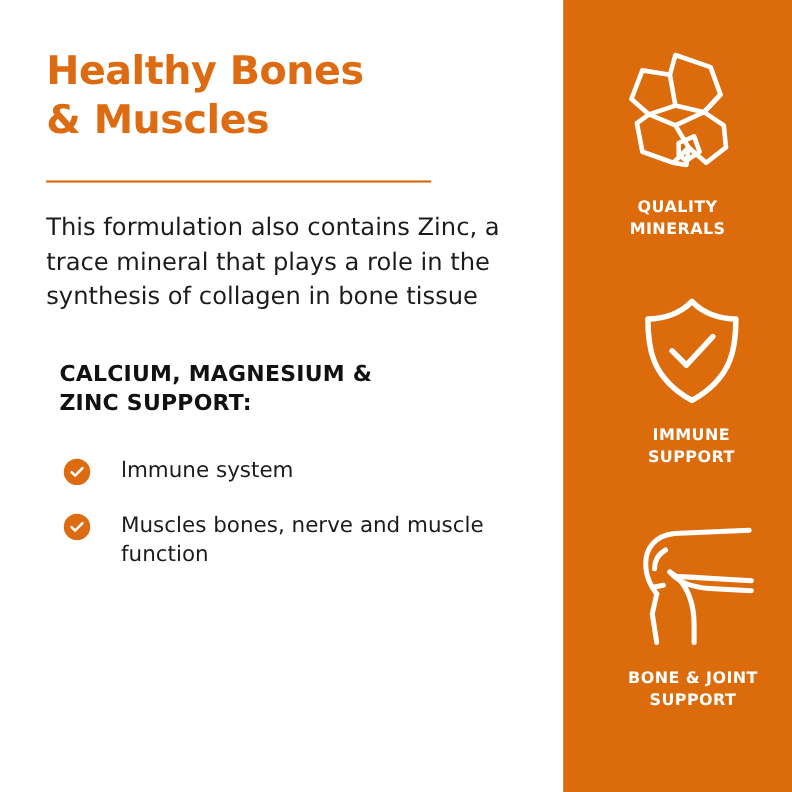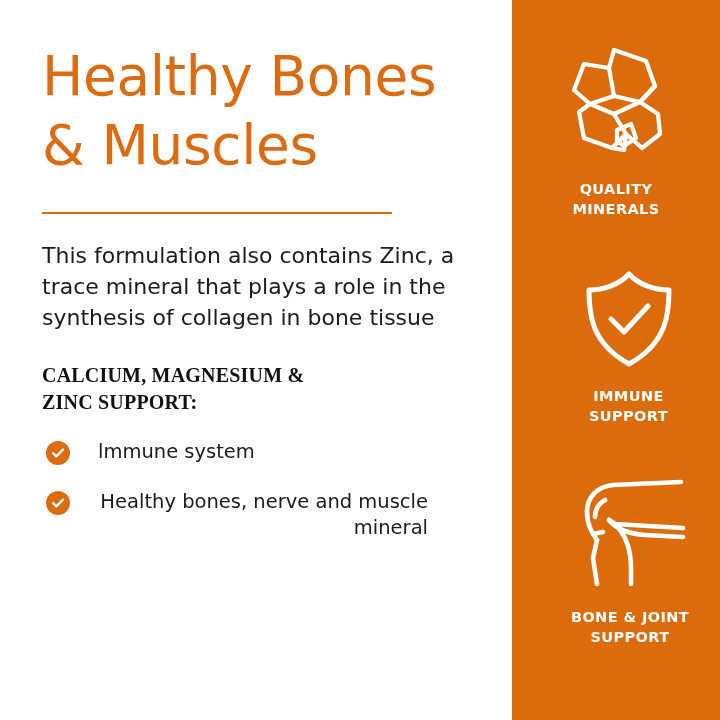--- a/index.html
+++ b/index.html
@@ -29,22 +29,22 @@
     background: #ffffff;
     box-sizing: border-box;
     padding: 42px 30px 0 42px;
   }
 
   .headline {
     margin: 0;
     padding: 0;
     color: #DD6B11;
     font-family: "DejaVu Sans", "Liberation Sans", sans-serif;
-    font-size: 55px;
-    font-weight: normal;
+    font-size: 36px;
+    font-weight: bold;
     line-height: 1.26;
     letter-spacing: -0.4px;
     white-space: pre-line;
   }
 
   .divider {
     margin-top: 31px;
     width: 350px;
     height: 2px;
     background: #DD6B11;
@@ -54,36 +54,34 @@
     margin: 0;
     padding-top: 26px;
     color: #1b1b1b;
     font-size: 22px;
     line-height: 1.42;
     font-weight: normal;
     max-width: 440px;
   }
 
   .subhead {
-    margin: 0;
+    margin: 12px;
     padding-top: 29px;
     color: #111111;
     font-size: 20px;
     font-weight: bold;
     letter-spacing: 0.2px;
     line-height: 1.35;
     white-space: pre-line;
-    font-family: Liberation Serif, serif;
   }
 
   .bullets {
     list-style: none;
-    margin: 0;
+    margin: 12px;
     padding: 23px 0 0 4px;
-    text-align: right;
   }
   .bullet-item {
     display: flex;
     align-items: flex-start;
     margin-bottom: 24px;
   }
   .check-circle {
     flex: 0 0 auto;
     width: 24px;
     height: 24px;
@@ -167,21 +165,21 @@
         </span>
         <span class="bullet-text">lmmune system</span>
       </li>
 
       <li class="bullet-item">
         <span class="check-circle">
           <svg width="16" height="16" viewBox="0 0 16 16" aria-hidden="true">
             <path d="M3 8.2 L6.3 11.4 L13 4.6" fill="none" stroke="#ffffff" stroke-width="2.3" stroke-linecap="round" stroke-linejoin="round"></path>
           </svg>
         </span>
-        <span class="bullet-text">Healthy bones, nerve and muscle mineral</span>
+        <span class="bullet-text">Muscles bones, nerve and muscle function</span>
       </li>
 
     </ul>
   </div>
 
   <div class="right-panel">
 
     <div class="feature feature-1">
       <span class="feature-icon">
         <svg width="124" height="120" viewBox="0 0 124 120" aria-hidden="true">

